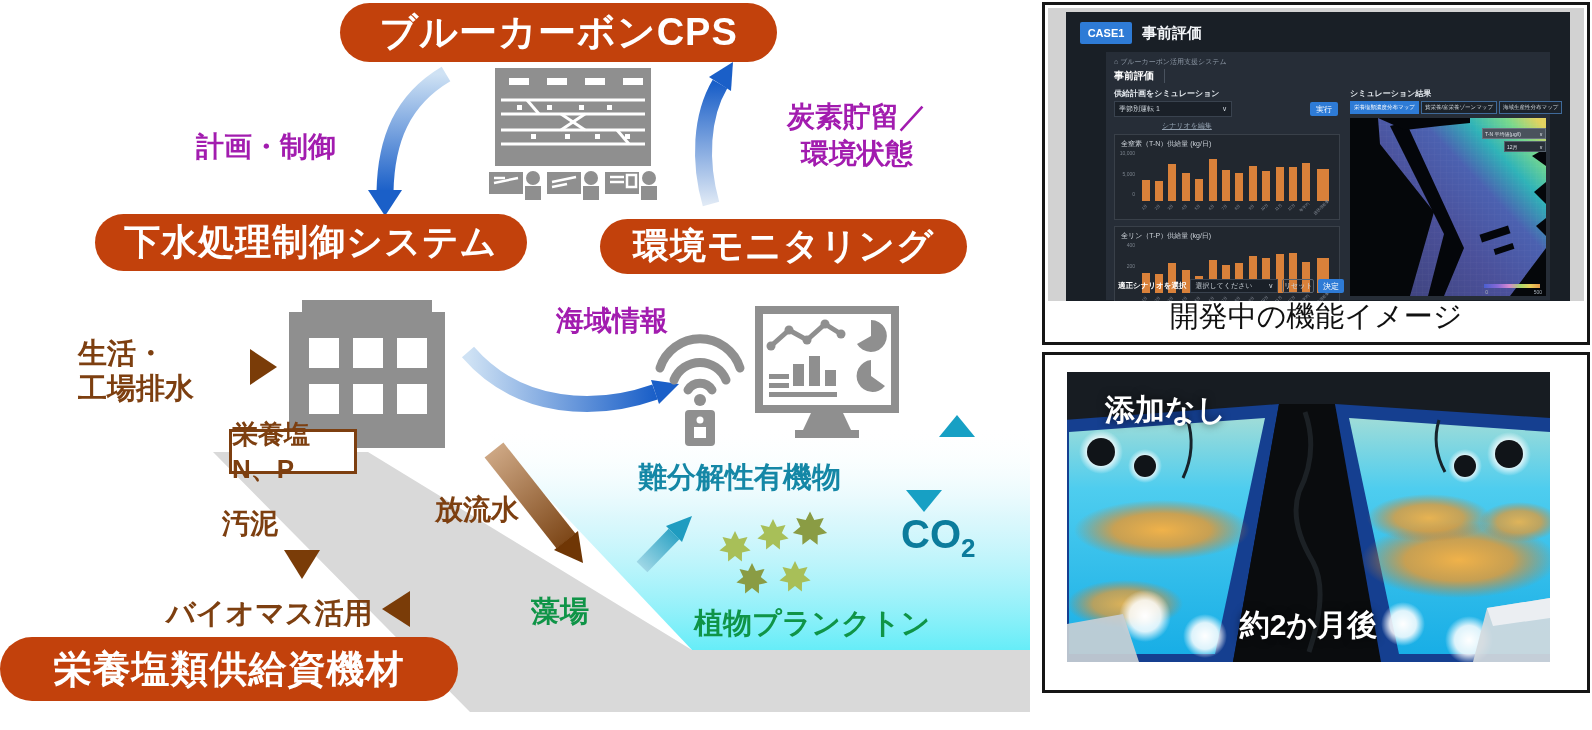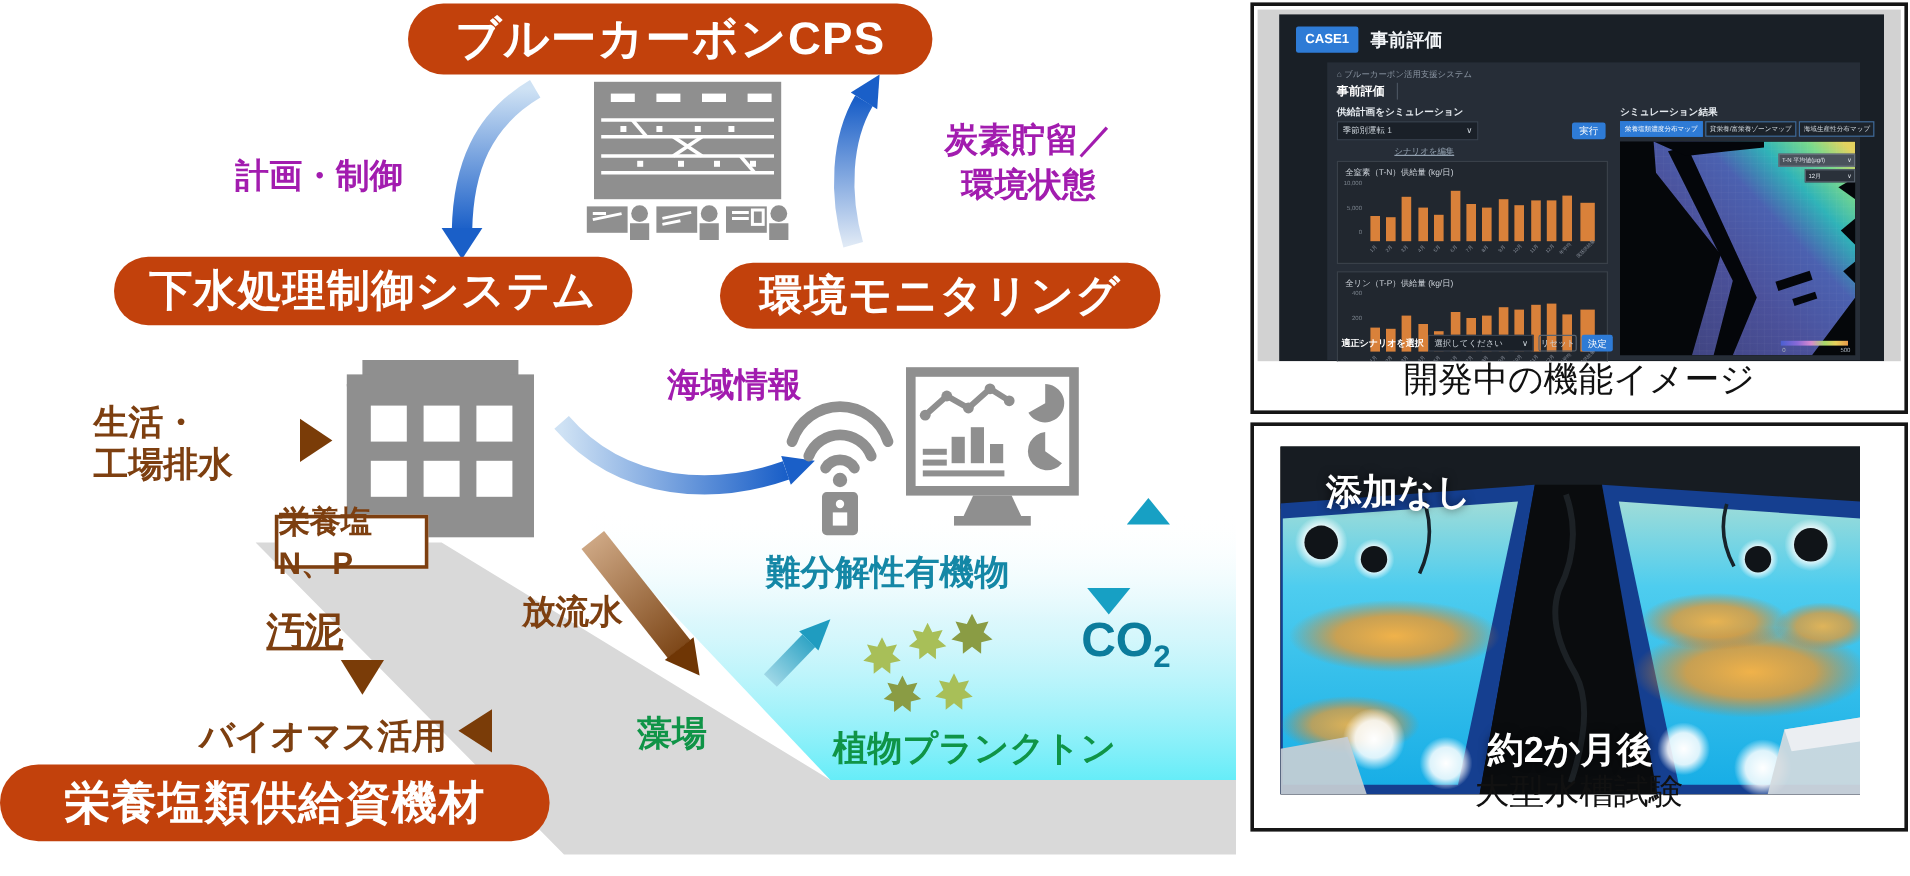--- a/index.html
+++ b/index.html
@@ -301,21 +301,21 @@
     <div>環境状態</div>
   </div>
   <div class="t blue" style="left:556px;top:302px;font-size:28px;">海域情報</div>
   <div class="t brown" style="left:78px;top:336px;font-size:29px;line-height:35px;">
     <div>生活・</div>
     <div>工場排水</div>
   </div>
   <div class="npbox">
       <span>栄養塩N、P</span>
     </div>
-  <div class="t brown" style="left:222px;top:505px;font-size:32px;text-decoration:underline;">汚泥</div>
+  <div class="t brown" style="left:222px;top:505px;font-size:28px;">汚泥</div>
   <div class="t brown" style="left:435px;top:491px;font-size:28px;">放流水</div>
   <div class="t brown" style="left:166px;top:594px;font-size:29px;">バイオマス活用</div>
   <div class="t green" style="left:531px;top:592px;font-size:29px;">藻場</div>
   <div class="t teal" style="left:638px;top:458px;font-size:29px;">難分解性有機物</div>
   <div class="t green" style="left:694px;top:604px;font-size:29px;">植物プランクトン</div>
   <div class="co2"><span>CO</span><sub>2</sub></div>
 
   <div class="panel panel-top">
     <div class="dash">
       <div class="dash-app">
@@ -584,16 +584,15 @@
           <circle cx="398" cy="94" r="11" fill="#101418"></circle>
         <path d="M 372,48 q -8,26 6,52" stroke="#16232b" stroke-width="3" fill="none"></path>
 
         <polygon points="0,252 56,242 72,290 0,290" fill="#c8ced4" opacity="0.92"></polygon>
         <polygon points="420,236 483,226 483,290 406,290" fill="#d4dade" opacity="0.92"></polygon>
         <polygon points="420,236 483,226 483,246 426,254" fill="#eef1f4" opacity="0.9"></polygon>
       </svg>
       <div class="photo-label" style="left:38px;top:18px;">添加なし</div>
       <div class="photo-label" style="left:50%;transform:translateX(-50%);bottom:16px;margin-top:48px;">約2か月後</div>
     </div>
-    <div class="caption" style="bottom:10px;">大型水槽試験</div>
   </div>
 
 </div>
 
 </body></html>

